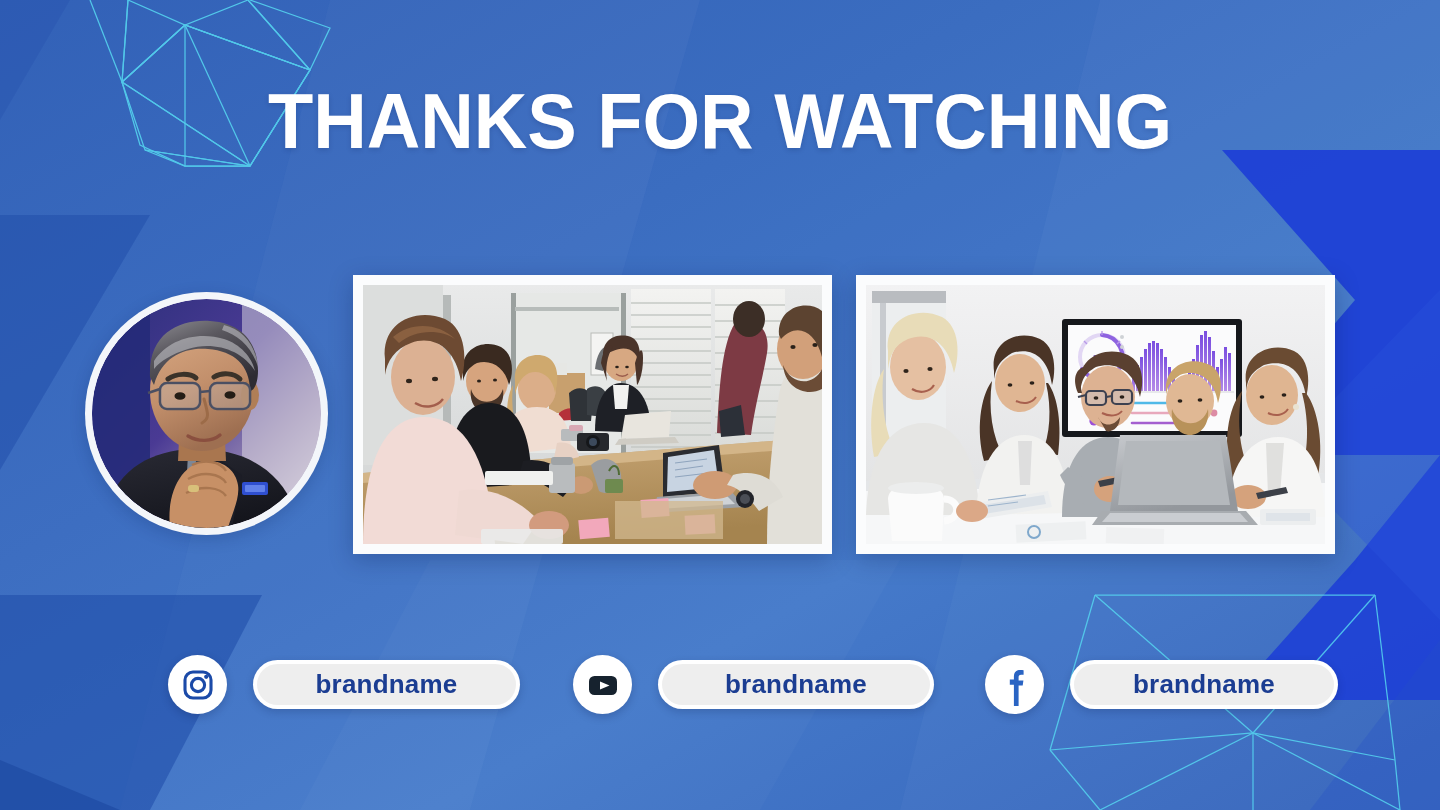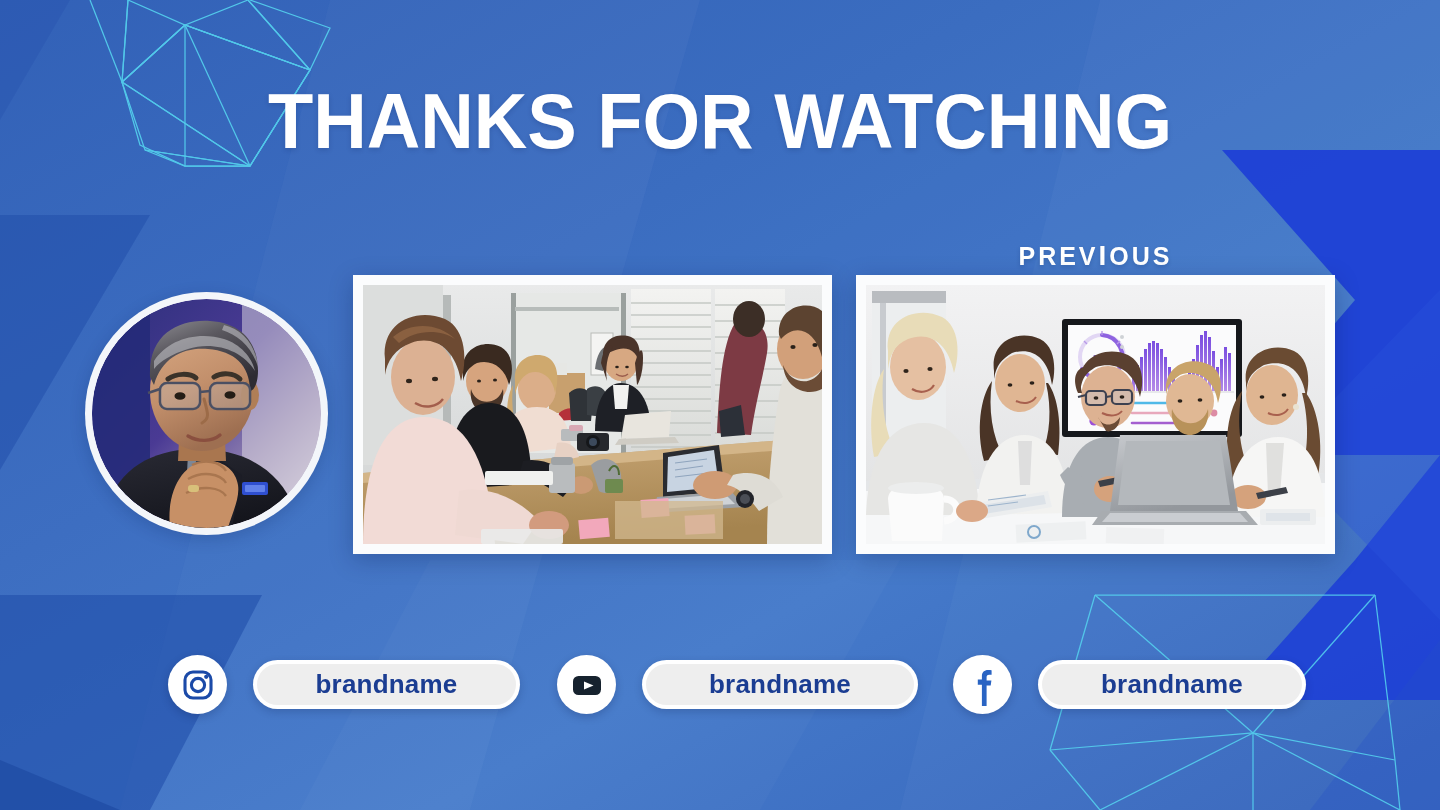--- a/index.html
+++ b/index.html
@@ -73,21 +73,21 @@
     box-shadow:0 6px 22px rgba(8,25,70,.26);
   }
   #card-next { left:353px; top:275px; width:479px; height:279px; }
   #card-prev { left:856px; top:275px; width:479px; height:279px; }
   .photo-inner { width:100%; height:100%; overflow:hidden; position:relative; background:#dfe3e8; }
   .photo-svg { width:100%; height:100%; display:block; }
 
   
   #social-row {
     position:absolute; left:168px; top:655px;
-    display:flex; align-items:center; gap:0;
+    display:flex; align-items:center; gap:16px;
   }
   .social-group { display:flex; align-items:center; }
   .social-icon {
     width:59px; height:59px; border-radius:50%;
     background:#ffffff;
     display:flex; align-items:center; justify-content:center;
     box-shadow:0 3px 9px rgba(8,25,70,.22);
     flex:0 0 auto;
   }
   .social-icon svg { display:block; }
@@ -277,23 +277,20 @@
 
           <rect x="96" y="186" width="11" height="7" rx="3" fill="#d8c07a"></rect>
 
           <rect width="229" height="229" fill="none"></rect>
         </g>
       </svg>
     </div>
   </div>
 
 
-  <div class="sec-label" id="label-prev">
-    <span>PREV</span><span class="accent">I</span><span>OUS</span>
-  </div>
 
   <div class="photo-card" id="card-next">
     <div class="photo-inner">
       <svg class="photo-svg" viewBox="0 0 459 259" preserveAspectRatio="xMidYMid slice">
         <defs>
           <linearGradient id="wallA" x1="0" y1="0" x2="0" y2="1">
             <stop offset="0%" stop-color="#e9eaea"></stop>
               <stop offset="100%" stop-color="#cfd2d2"></stop>
           </linearGradient>
           <linearGradient id="tableA" x1="0" y1="0" x2="0.3" y2="1">

